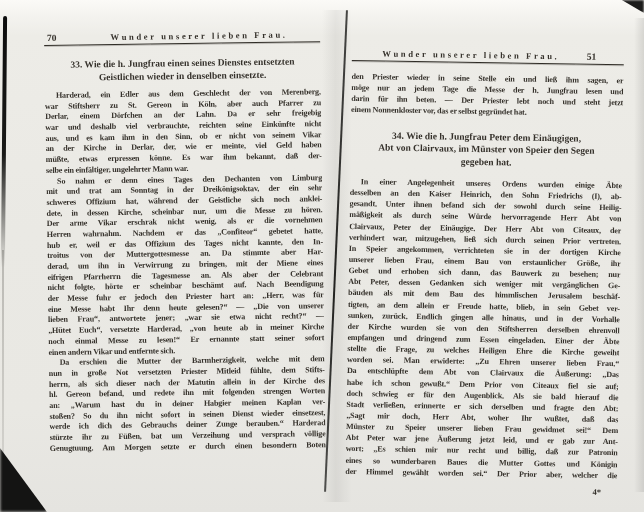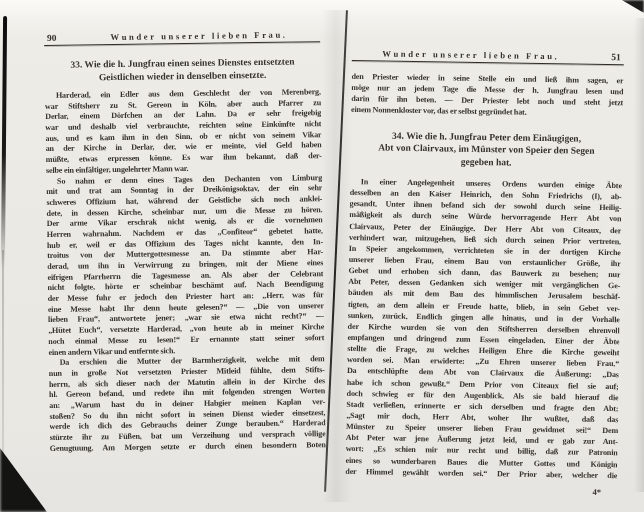--- a/index.html
+++ b/index.html
@@ -6,21 +6,21 @@
   .photo{
     position:relative;width:644px;height:512px;overflow:hidden;
     background:linear-gradient(180deg,#fbfaf7 0%,#f4f3ef 3%,#edece7 7%,#eae9e4 45%,#e9e8e3 80%,#e5e4e0 100%);
     font-family:"Liberation Serif", serif;color:#35312b;
   }
   .page{position:absolute;}
   .page-left{left:44px;top:33px;width:276px;transform:rotate(-0.8deg);transform-origin:top left;}
   .page-right{left:352px;top:48px;width:272px;transform:rotate(0.9deg);transform-origin:top left;}
   .pg-head{display:flex;align-items:baseline;font-weight:bold;padding:0 3px;}
   .pgnum{width:34px;font-size:9.5px;}
-  .page-right .pgnum{text-align:right;}
+  .page-right .pgnum{text-align:left;}
   .running{flex:1;text-align:center;letter-spacing:2.6px;font-size:8.6px;font-weight:bold;white-space:nowrap;overflow:hidden;}
   .head-rule{height:0;border-top:1.8px solid #2f2c26;margin-top:2px;box-shadow:0 1px 0 rgba(47,44,38,.25);}
   .ch-heading{margin-top:13px;}
   .hline{font-size:9.5px;font-weight:bold;text-align:center;line-height:12.5px;white-space:nowrap;overflow:hidden;}
   .body{margin-top:7px;}
   .page-right .body-cont{margin-top:10px;}
   .page-right .body{margin-top:10px;}
   .line{
     font-size:8.1px;font-weight:bold;letter-spacing:-0.15px;word-spacing:-0.2px;
     line-height:10.7px;height:10.7px;overflow:hidden;
@@ -55,21 +55,21 @@
   <div class="gutter-shade"></div>
   <div class="gutter-line"></div>
   <div class="edge-left"></div>
   <div class="edge-left-faint"></div>
   <div class="corner-bl"></div>
   <div class="corner-tr"></div>
   <div class="edge-right"></div>
 
   <div class="page page-left">
     <div class="pg-head">
-      <span class="pgnum">90</span>
+      <span class="pgnum">70</span>
       <span class="running">Wunder unserer lieben Frau.</span>
     </div>
     <div class="head-rule"></div>
     <div class="ch-heading">
         <div class="hline">33. Wie die h. Jungfrau einen seines Dienstes entsetzten</div>
         <div class="hline">Geistlichen wieder in denselben einsetzte.</div>
       </div>
     <div class="body">
         <div class="line indent">Harderad, ein Edler aus dem Geschlecht der von Merenberg,</div>
         <div class="line">war Stiftsherr zu St. Gereon in Köln, aber auch Pfarrer zu</div>

